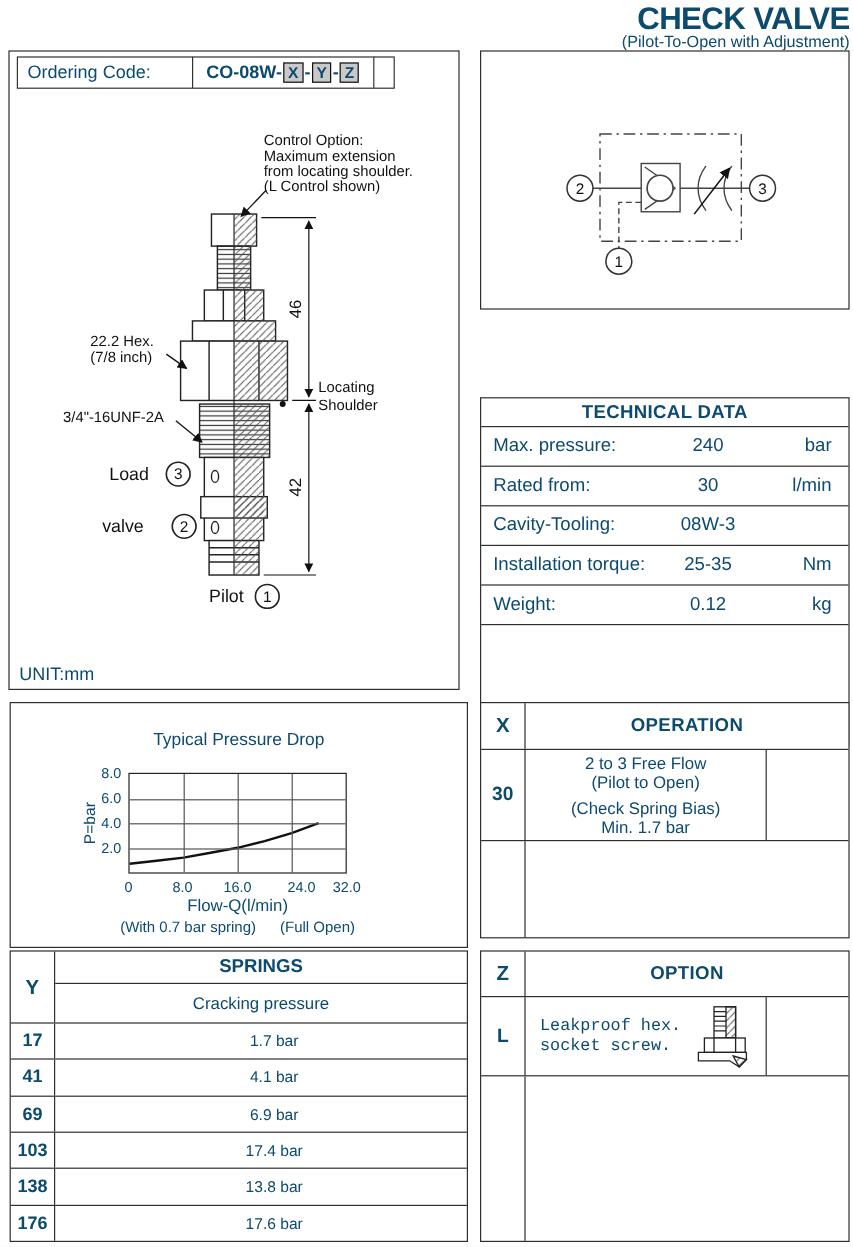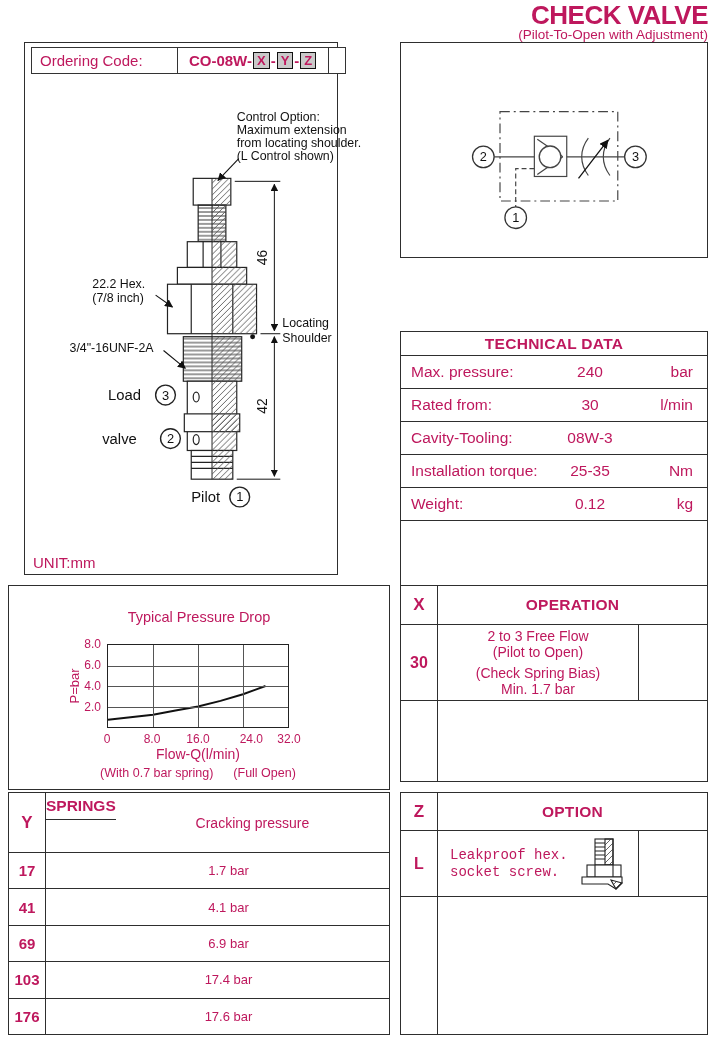--- a/index.html
+++ b/index.html
@@ -1,23 +1,23 @@
 <!DOCTYPE html>
 <html><head>
 <meta charset="utf-8">
 <style>
   * { box-sizing: border-box; margin: 0; padding: 0; }
   body { background:#e8e8e8; font-family:"Liberation Sans", sans-serif; }
-  .page { position:relative; width:711px; height:1039px; background:#fff; color:#be185d; overflow:hidden; }
+  .page { position:relative; width:711px; height:1039px; background:#fff; color:#0c4a6e; overflow:hidden; }
 
   .title   { position:absolute; top:0; right:3px; font-size:26px; font-weight:bold; letter-spacing:-0.5px; }
   .subtitle{ position:absolute; top:27px; right:3px; font-size:13.5px; font-weight:normal; }
 
   .panel { position:absolute; border:1.6px solid #2e2e2e; background:#fff; }
-  .box-drawing  { left:24px;   top:42px;  width:314px; height:533px;padding-left:44px; }
+  .box-drawing  { left:7px;   top:42px;  width:376px; height:533px;padding-left:44px; }
   .box-symbol   { left:400px; top:42px;  width:308px; height:216px; }
   .box-tech     { left:400px; top:283px; width:308px; height:292px;margin-top:48px; }
   .box-chart    { left:8px;   top:585px; width:382px; height:205px; }
   .box-operation{ left:400px; top:585px; width:308px; height:197px; display:flex; flex-direction:column; }
   .box-springs  { left:8px;   top:792px; width:382px; height:243px; display:flex; flex-direction:column; }
   .box-option   { left:400px; top:792px; width:308px; height:243px; display:flex; flex-direction:column; }
 
   
   .ordering { position:absolute; left:6px; top:4px; display:flex; z-index:2; }
   .ord-cell { border:1.4px solid #333; height:27px; display:flex; align-items:center; background:#fff; }
@@ -63,21 +63,21 @@
   .right-col{ flex:1; border-left:1.3px solid #2e2e2e; }
   .filler { flex:1; display:flex; }
 
   .op-header { height:39px; }
   .op-row { display:flex; height:76px; border-bottom:1.3px solid #2e2e2e; flex-shrink:0; }
   .op-code { font-weight:bold; font-size:16px; }
   .op-content { width:200px; display:flex; flex-direction:column; align-items:center; justify-content:center; font-size:14px; line-height:16px; text-align:center; flex-shrink:0; }
   .op-gap { height:5px; }
 
   .sp-header { height:60px; display:flex; border-bottom:1.3px solid #2e2e2e; flex-shrink:0; }
-  .sp-right { flex:1; display:flex; flex-direction:row; }
+  .sp-right { flex:1; display:flex; flex-direction:column; }
   .sp-title { height:27px; display:flex; align-items:center; justify-content:center; font-weight:bold; font-size:15.5px; border-bottom:1.3px solid #2e2e2e; }
   .sp-sub { flex:1; display:flex; align-items:center; justify-content:center; font-size:14px; }
   .sp-rows { flex:1; display:flex; flex-direction:column; }
   .sp-row { flex:1; display:flex; border-bottom:1.2px solid #2e2e2e;gap:45px; }
   .sp-row:last-child { border-bottom:none; }
   .sp-code { font-weight:bold; font-size:15px; }
   .sp-value { width:275px; display:flex; align-items:center; justify-content:center; font-size:13px; flex-shrink:0; }
 
   .zl-header { height:38px; }
   .zl-row { display:flex; height:66px; border-bottom:1.3px solid #2e2e2e; flex-shrink:0; }
@@ -338,20 +338,25 @@
         <div class="code-col sp-code">69</div>
         <div class="sp-value">6.9 bar</div>
         <div class="right-col"></div>
       </div>
       <div class="sp-row">
         <div class="code-col sp-code">103</div>
         <div class="sp-value">17.4 bar</div>
         <div class="right-col"></div>
       </div>
       <div class="sp-row">
+        <div class="code-col sp-code">138</div>
+        <div class="sp-value">13.8 bar</div>
+        <div class="right-col"></div>
+      </div>
+      <div class="sp-row">
         <div class="code-col sp-code">176</div>
         <div class="sp-value">17.6 bar</div>
         <div class="right-col"></div>
       </div>
     </div>
   </div>
 
   <div class="panel box-option">
     <div class="tbl-header zl-header">
       <div class="code-col hdr-code">Z</div>

